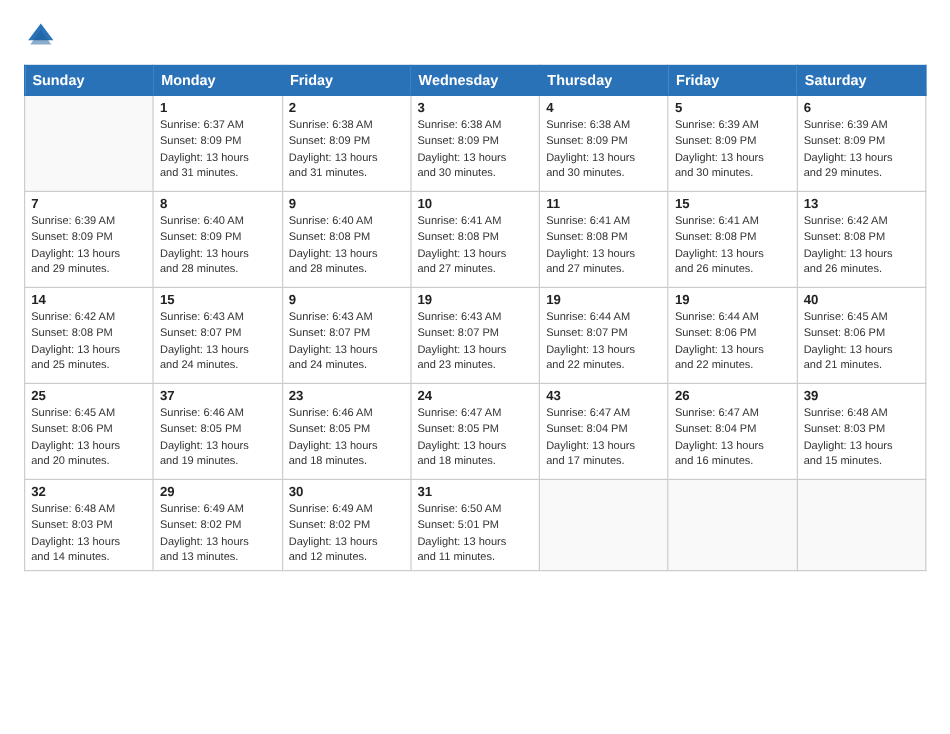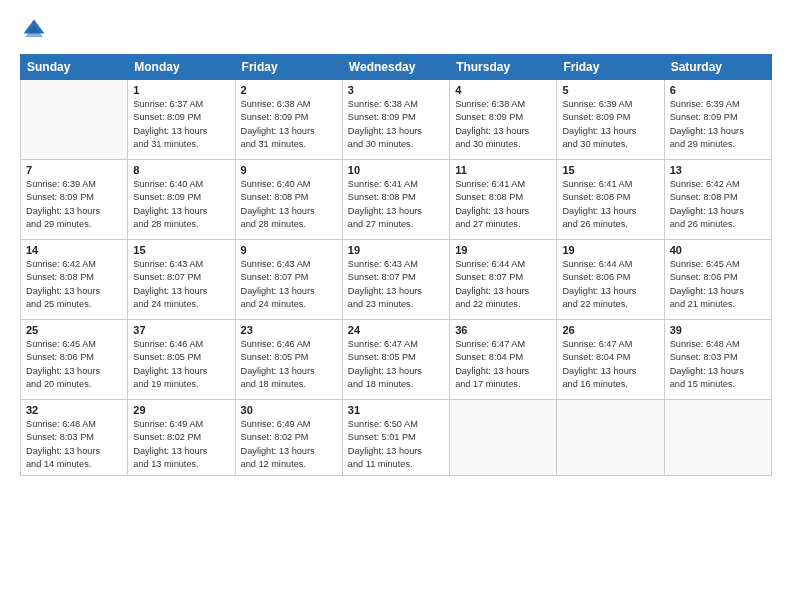--- a/index.html
+++ b/index.html
@@ -297,21 +297,21 @@
 and 18 minutes.</div>
           </td>
           <td>
             <div class="day-number">24</div>
             <div class="day-info" style="white-space: pre-line;">Sunrise: 6:47 AM
 Sunset: 8:05 PM
 Daylight: 13 hours
 and 18 minutes.</div>
           </td>
           <td>
-            <div class="day-number">36</div>
+            <div class="day-number">43</div>
             <div class="day-info" style="white-space: pre-line;">Sunrise: 6:47 AM
 Sunset: 8:04 PM
 Daylight: 13 hours
 and 17 minutes.</div>
           </td>
           <td>
             <div class="day-number">26</div>
             <div class="day-info" style="white-space: pre-line;">Sunrise: 6:47 AM
 Sunset: 8:04 PM
 Daylight: 13 hours

